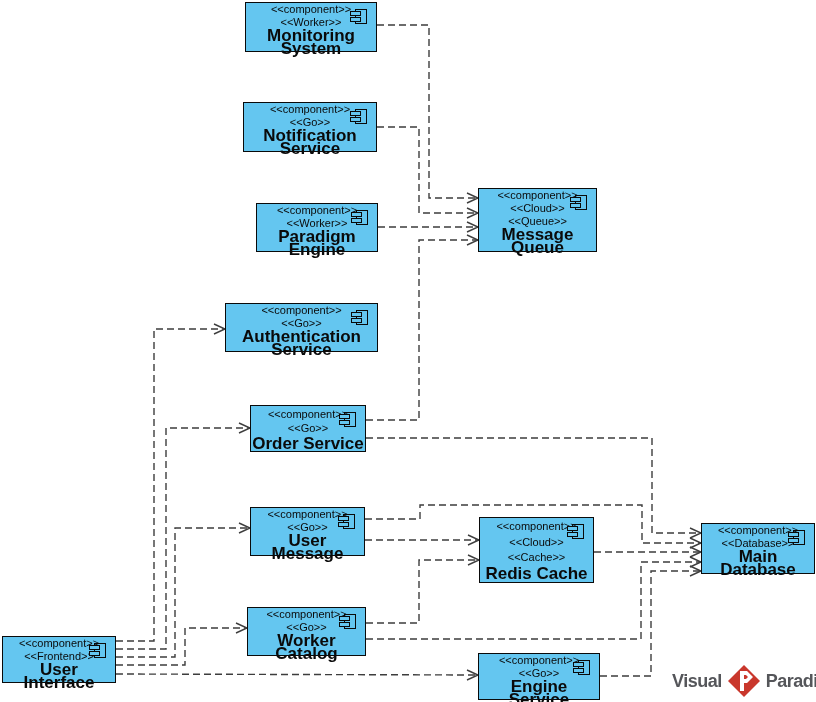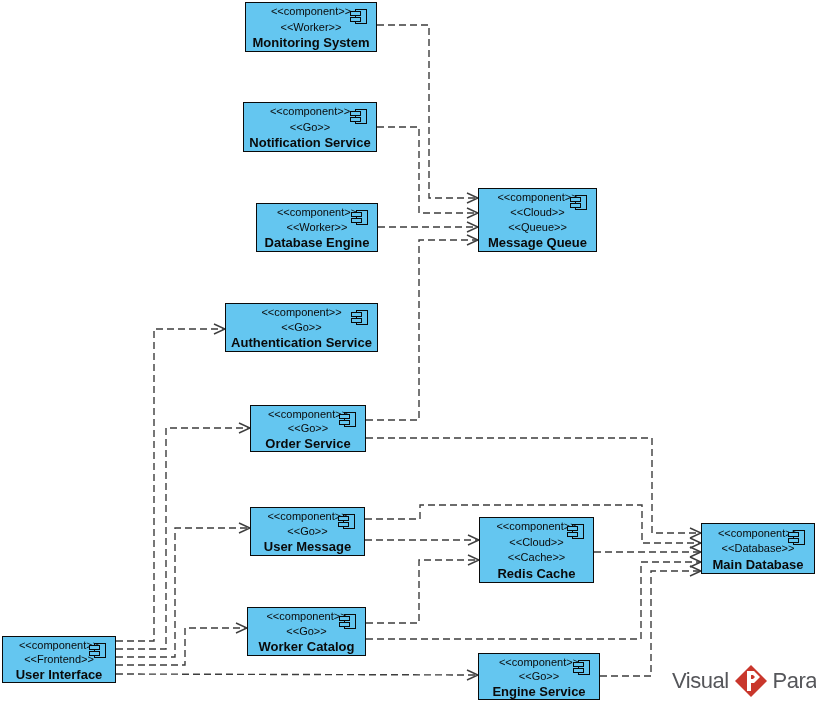--- a/index.html
+++ b/index.html
@@ -10,21 +10,21 @@
   #wires  { position:absolute; left:0; top:0; width:816px; height:702px; }
 
   .comp {
     position:absolute;
     background: var(--box-fill, #64C6F0);
     border: 1.6px solid #0a0a0a;
     display:flex; flex-direction:column; justify-content:space-evenly;
     text-align:center; color:#0a0a0a;
   }
   .comp .st { font-size:11px; line-height:13px; }
-  .comp .nm { font-size:13px; line-height:13px; font-weight:bold; }
+  .comp .nm { font-size:17px; line-height:13px; font-weight:bold; }
 
   
   .cicon {
     position:absolute; top:6px; right:9px; width:12px; height:15px;
     border:1.5px solid #0a0a0a; background:transparent;
   }
   .cicon::before, .cicon::after {
     content:""; position:absolute; left:-6px; width:9px; height:3px;
     background: var(--box-fill, #64C6F0); border:1.5px solid #0a0a0a;
   }
@@ -44,21 +44,21 @@
   #b-product     { left:247px; top:607px; width:119px; height:49px; }
   #b-ui          { left:2px;   top:636px; width:114px; height:47px; }
   #b-payment     { left:478px; top:653px; width:122px; height:47px; }
 
   
   .vp-logo {
     position:absolute; left:672px; top:662px; height:38px;
     display:flex; align-items:center; gap:5px;
   }
   .vp-word {
-    font-size:22px; font-weight:normal; color:#55565a; letter-spacing:-0.5px;
+    font-size:18px; font-weight:bold; color:#55565a; letter-spacing:-0.5px;
   }
 </style>
 </head>
 <body>
 
 <div id="canvas">
 
   <svg id="wires" xmlns="http://www.w3.org/2000/svg">
       <polyline points="377,25 429,25 429,198 478,198" fill="none" stroke="#3d3d3d" stroke-width="1.4" stroke-dasharray="7 4"></polyline>
       <path d="M 467 193 L 478 198 L 467 203" fill="none" stroke="#3d3d3d" stroke-width="1.4"></path>
@@ -105,21 +105,21 @@
     <span class="cicon"></span>
     <div class="st">&lt;&lt;component&gt;&gt;</div>
     <div class="st">&lt;&lt;Go&gt;&gt;</div>
     <div class="nm">Notification Service</div>
   </div>
 
   <div class="comp" id="b-analytics">
     <span class="cicon"></span>
     <div class="st">&lt;&lt;component&gt;&gt;</div>
     <div class="st">&lt;&lt;Worker&gt;&gt;</div>
-    <div class="nm">Database Engine</div>
+    <div class="nm">Paradigm Engine</div>
   </div>
 
   <div class="comp" id="b-mq">
     <span class="cicon"></span>
     <div class="st">&lt;&lt;component&gt;&gt;</div>
     <div class="st">&lt;&lt;Cloud&gt;&gt;</div>
     <div class="st">&lt;&lt;Queue&gt;&gt;</div>
     <div class="nm">Message Queue</div>
   </div>
 

